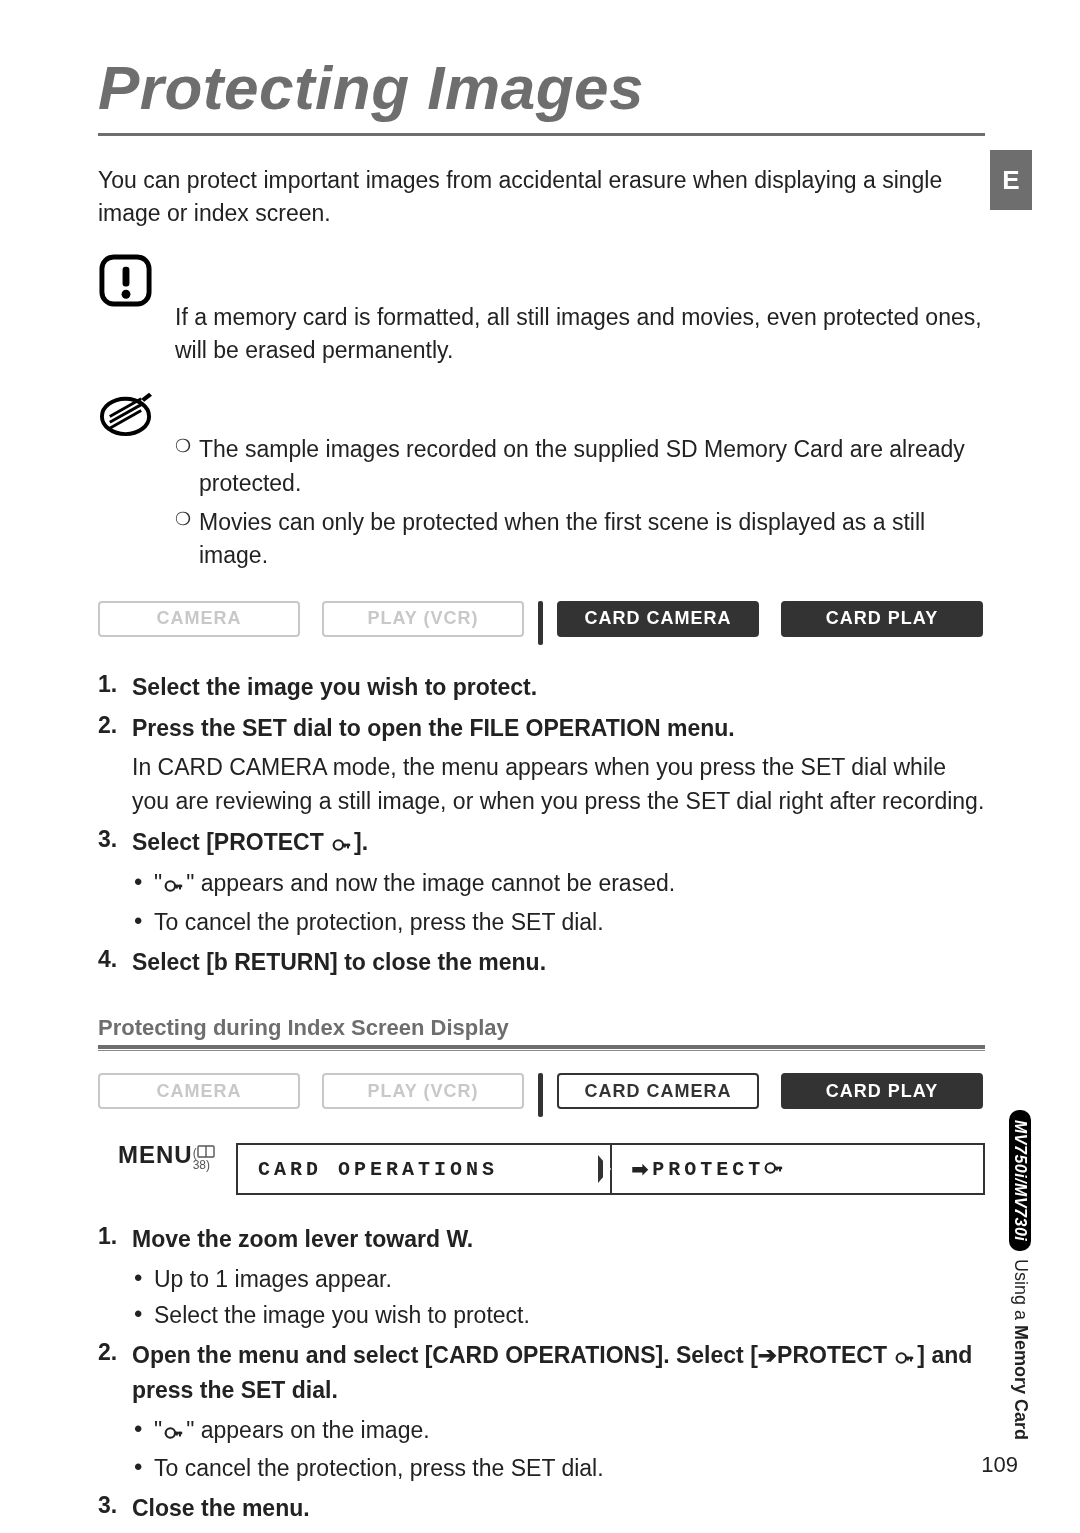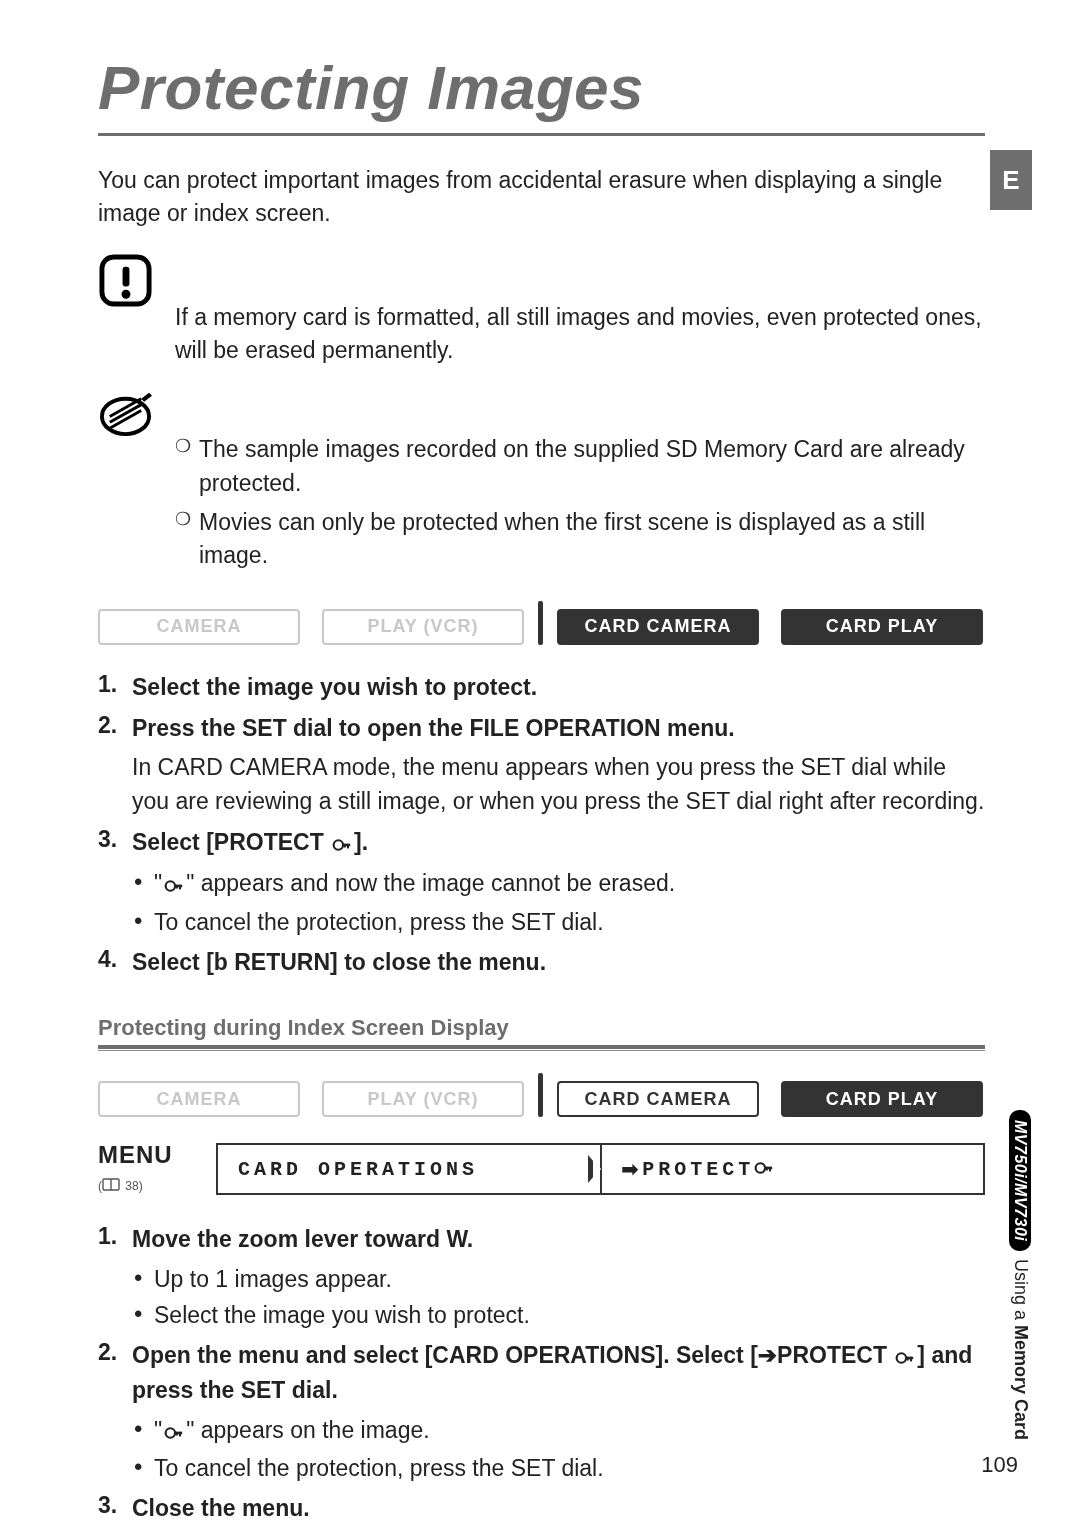--- a/index.html
+++ b/index.html
@@ -72,21 +72,21 @@
     position: absolute;
     left: 0;
     top: 0;
     font-size: 18px;
     color: #333;
   }
   .mode-row {
     display: flex;
     gap: 22px;
     margin: 22px 0 26px 0;
-    align-items: flex-end;
+    align-items: flex-start;
   }
   .mode-row.with-marker {
     position: relative;
   }
   .marker {
     width: 5px;
     height: 44px;
     background: #333;
     margin: 0 -8px 0 -8px;
     border-radius: 2px;
@@ -180,24 +180,25 @@
 
   .menu-strip {
     display: flex;
     align-items: stretch;
     margin: 14px 0 28px 0;
     height: 52px;
   }
   .menu-left {
     width: 118px;
     display: flex;
-    flex-direction: column;
-    justify-content: space-between;
+    flex-direction: row;
+    justify-content: center;
     line-height: 1;
     padding-bottom: 3px;
+    margin-left: 20px;
   }
   .menu-word {
     font-family: Arial, sans-serif;
     font-weight: 900;
     font-size: 24px;
     letter-spacing: 1px;
   }
   .menu-ref {
     font-size: 12px;
     color: #555;

